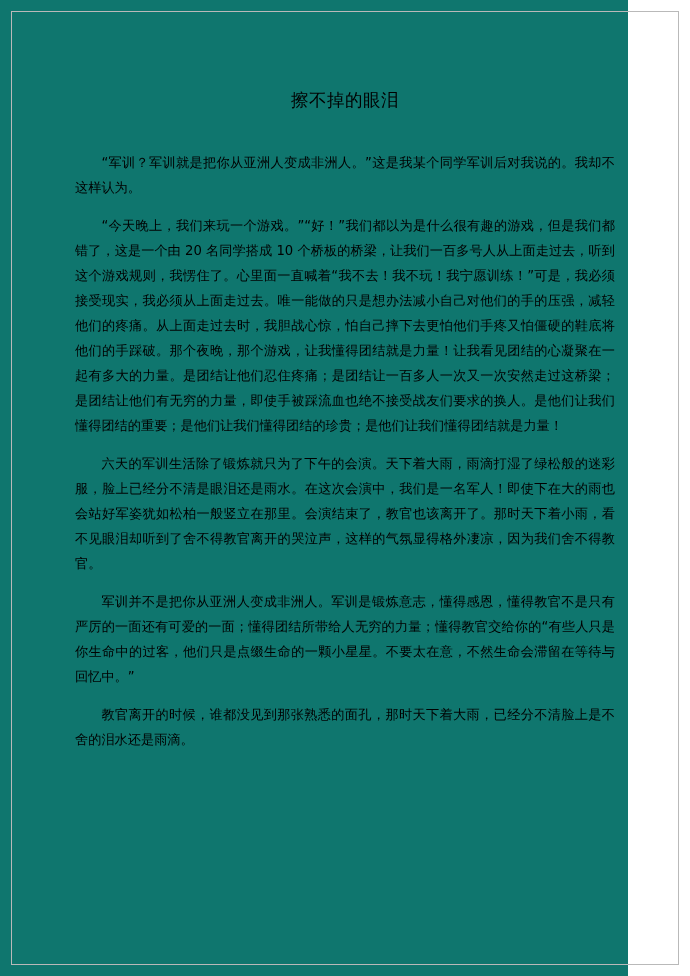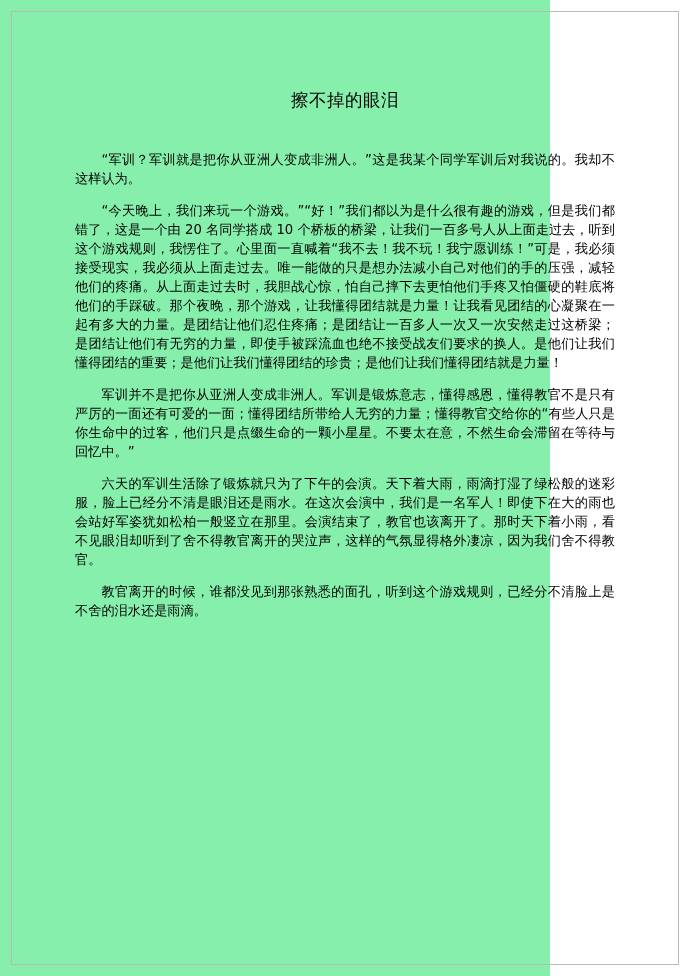--- a/index.html
+++ b/index.html
@@ -7,24 +7,24 @@
     padding: 0;
     background: #ffffff;
   }
   body {
     width: 690px;
     height: 976px;
     font-family: "DejaVu Sans", "Liberation Sans", sans-serif;
   }
   .page {
     position: relative;
-    width: 550px;
+    width: 628px;
     height: 976px;
     box-sizing: border-box;
-    background: #86efac;
+    background: #0f766e;
   }
   .page-border {
     position: absolute;
     left: 11px;
     top: 11px;
     width: 668px;
     height: 954px;
     box-sizing: border-box;
     border: 1px solid #b9b9b9;
     pointer-events: none;
@@ -39,38 +39,38 @@
     text-align: center;
     font-size: 17.5px;
     font-weight: normal;
     color: #000000;
     margin: 0 0 38px 0;
     letter-spacing: 0.5px;
     font-family: "DejaVu Sans", "Liberation Sans", sans-serif;
   }
   .para {
     font-size: 13.2px;
-    line-height: 19px;
+    line-height: 25px;
     color: #000000;
     margin: 0 0 13px 0;
     text-align: justify;
     text-justify: inter-ideograph;
     text-indent: 2em;
     word-break: break-all;
   }
   .para:last-child {
     margin-bottom: 0;
   }
 </style>
 </head>
 <body>
 
 <div class="page">
   <div class="page-border"></div>
   <div class="content">
     <h1 class="doc-title">擦不掉的眼泪</h1>
     <p class="para">“军训？军训就是把你从亚洲人变成非洲人。”这是我某个同学军训后对我说的。我却不这样认为。</p>
     <p class="para">“今天晚上，我们来玩一个游戏。”“好！”我们都以为是什么很有趣的游戏，但是我们都错了，这是一个由 20 名同学搭成 10 个桥板的桥梁，让我们一百多号人从上面走过去，听到这个游戏规则，我愣住了。心里面一直喊着“我不去！我不玩！我宁愿训练！”可是，我必须接受现实，我必须从上面走过去。唯一能做的只是想办法减小自己对他们的手的压强，减轻他们的疼痛。从上面走过去时，我胆战心惊，怕自己摔下去更怕他们手疼又怕僵硬的鞋底将他们的手踩破。那个夜晚，那个游戏，让我懂得团结就是力量！让我看见团结的心凝聚在一起有多大的力量。是团结让他们忍住疼痛；是团结让一百多人一次又一次安然走过这桥梁；是团结让他们有无穷的力量，即使手被踩流血也绝不接受战友们要求的换人。是他们让我们懂得团结的重要；是他们让我们懂得团结的珍贵；是他们让我们懂得团结就是力量！</p>
+    <p class="para">六天的军训生活除了锻炼就只为了下午的会演。天下着大雨，雨滴打湿了绿松般的迷彩服，脸上已经分不清是眼泪还是雨水。在这次会演中，我们是一名军人！即使下在大的雨也会站好军姿犹如松柏一般竖立在那里。会演结束了，教官也该离开了。那时天下着小雨，看不见眼泪却听到了舍不得教官离开的哭泣声，这样的气氛显得格外凄凉，因为我们舍不得教官。</p>
     <p class="para">军训并不是把你从亚洲人变成非洲人。军训是锻炼意志，懂得感恩，懂得教官不是只有严厉的一面还有可爱的一面；懂得团结所带给人无穷的力量；懂得教官交给你的“有些人只是你生命中的过客，他们只是点缀生命的一颗小星星。不要太在意，不然生命会滞留在等待与回忆中。”</p>
-    <p class="para">六天的军训生活除了锻炼就只为了下午的会演。天下着大雨，雨滴打湿了绿松般的迷彩服，脸上已经分不清是眼泪还是雨水。在这次会演中，我们是一名军人！即使下在大的雨也会站好军姿犹如松柏一般竖立在那里。会演结束了，教官也该离开了。那时天下着小雨，看不见眼泪却听到了舍不得教官离开的哭泣声，这样的气氛显得格外凄凉，因为我们舍不得教官。</p>
-    <p class="para">教官离开的时候，谁都没见到那张熟悉的面孔，听到这个游戏规则，已经分不清脸上是不舍的泪水还是雨滴。</p>
+    <p class="para">教官离开的时候，谁都没见到那张熟悉的面孔，那时天下着大雨，已经分不清脸上是不舍的泪水还是雨滴。</p>
   </div>
 </div>
 
 </body></html>

